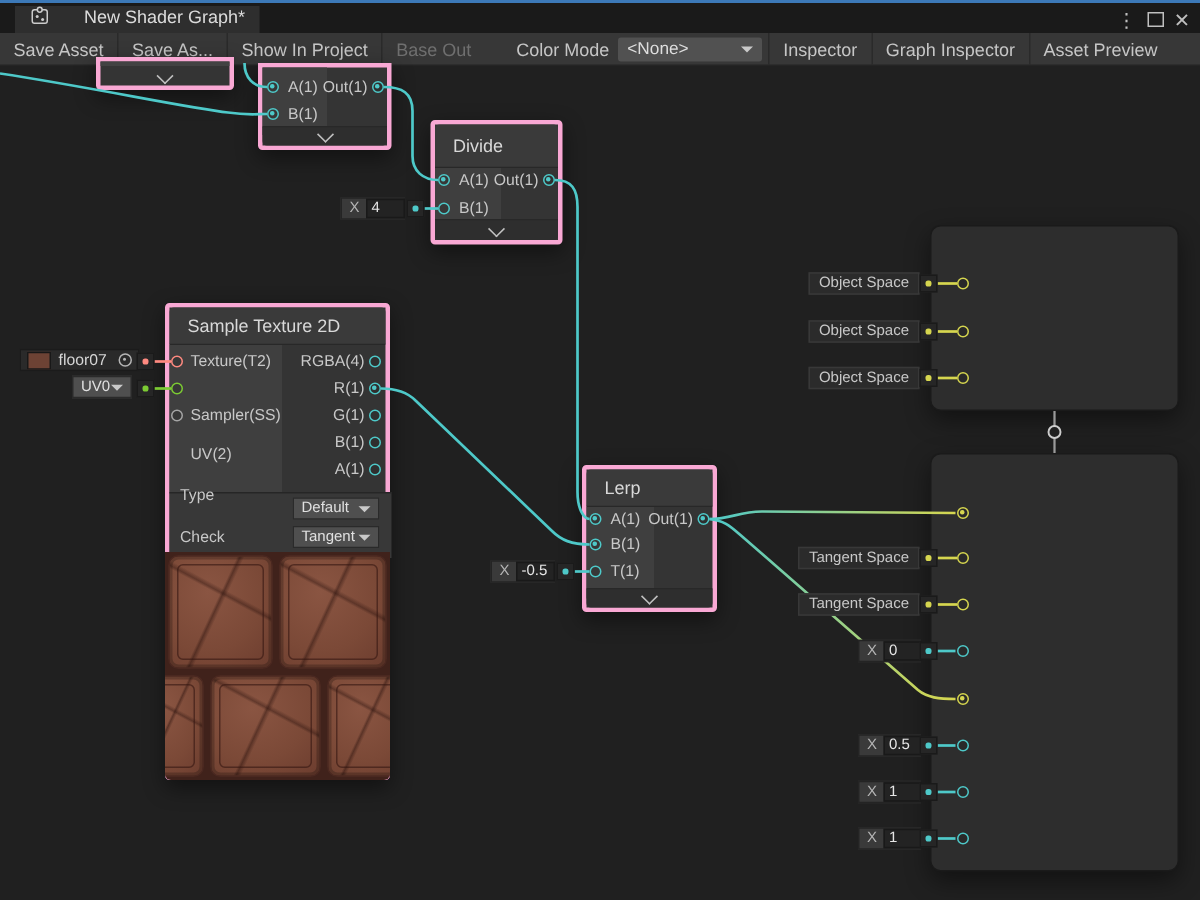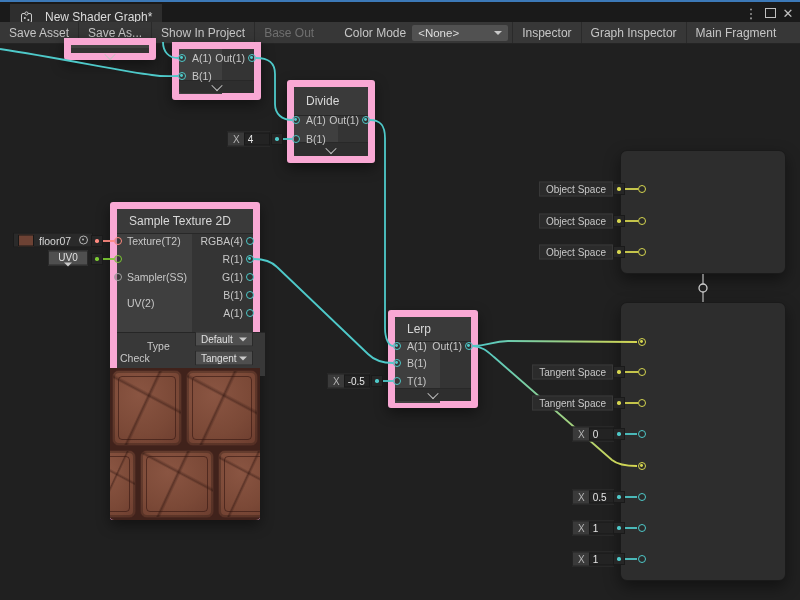--- a/index.html
+++ b/index.html
@@ -1,30 +1,30 @@
 <!DOCTYPE html>
 <html><head>
 <meta charset="utf-8">
 <style>
   html,body{margin:0;padding:0;background:#151515;}
   #app{position:relative;width:800px;height:600px;overflow:hidden;background:#202020;
        font-family:"Liberation Sans",sans-serif;-webkit-font-smoothing:antialiased;}
   
   .tabbar{position:absolute;top:0;left:0;right:0;height:22px;background:#1a1a1a;border-top:2px solid #3c79b8;box-sizing:border-box;}
-  .tab{position:absolute;left:10px;top:2px;height:20px;background:#2e2e2e;display:flex;align-items:flex-end;gap:12px;padding:0 10px;color:#dcdcdc;font-size:12px;}
+  .tab{position:absolute;left:10px;top:2px;height:20px;background:#2e2e2e;display:flex;align-items:flex-start;gap:23px;padding:0 10px;color:#dcdcdc;font-size:12px;}
   .wctrl{position:absolute;top:2px;height:18px;display:flex;align-items:center;justify-content:center;color:#c0c0c0;font-size:13px;width:18px;}
   .maxbox{width:9px;height:8px;border:1.5px solid #c0c0c0;display:inline-block;}
   .toolbar{position:absolute;left:0;top:22px;right:0;height:22px;background:#373737;border-bottom:1px solid #242424;display:flex;align-items:center;font-size:12px;color:#c6c6c6;white-space:nowrap;box-sizing:border-box;}
   .tbtn{padding:0 9px;height:100%;display:flex;align-items:center;cursor:default;}
   .tbtn.dis{color:#6f6f6f;}
   .tsep{width:1px;height:100%;background:#2a2a2a;flex:none;}
   .cmdrop{width:84px;height:16px;background:#515151;border-radius:2px;display:flex;align-items:center;justify-content:space-between;padding:0 6px;color:#dedede;margin:0 4px;font-size:11.5px;}
   .dda{width:0;height:0;border-left:4px solid transparent;border-right:4px solid transparent;border-top:4.5px solid #c9c9c9;}
   
-  .mnode{position:absolute;background:#343434;border:7px solid #f9a8d4;border-radius:3px;box-shadow:0 5px 14px rgba(0,0,0,.45);box-sizing:border-box;}
+  .mnode{position:absolute;background:#343434;border:3px solid #f9a8d4;border-radius:3px;box-shadow:0 5px 14px rgba(0,0,0,.45);box-sizing:border-box;}
   .mtitle{font-size:12px;color:#d8d8d8;padding-left:12px;background:#3a3a3a;border-bottom:1px solid #282828;border-radius:3px 3px 0 0;display:flex;align-items:center;}
   .incol{position:absolute;background:#3f3f3f;}
   .mfoot{position:absolute;left:0;right:0;bottom:0;background:#2e2e2e;border-top:1px solid #282828;border-radius:0 0 3px 3px;display:flex;align-items:center;justify-content:center;}
   .chev{width:7px;height:7px;border-right:1.7px solid #c2c2c2;border-bottom:1.7px solid #c2c2c2;transform:rotate(45deg) translate(-1px,-1px);}
   .bignode{position:absolute;background:#2d2d2d;border:1px solid #1a1a1a;border-radius:7px;box-shadow:0 6px 16px rgba(0,0,0,.45);box-sizing:border-box;}
   .bigtitle{position:absolute;font-size:14px;color:#e4e4e4;}
   .frow{position:absolute;width:148px;height:25px;background:#3a3a3a;border:1px solid #272727;box-sizing:border-box;}
   .frow>span{position:absolute;left:25px;top:50%;transform:translateY(-50%);font-size:10.5px;color:#cfcfcf;white-space:nowrap;}
   
   .plabel{position:absolute;font-size:10.5px;color:#c8c8c8;transform:translateY(-50%);white-space:nowrap;z-index:3;}
@@ -91,21 +91,21 @@
     <div class="tbtn" style="margin-left:12px;padding-right:2px;">Color Mode</div>
     <div class="cmdrop">
       <span>&lt;None&gt;</span>
       <span class="dda"></span>
     </div>
     <div class="tsep"></div>
     <div class="tbtn">Inspector</div>
     <div class="tsep"></div>
     <div class="tbtn">Graph Inspector</div>
     <div class="tsep"></div>
-    <div class="tbtn">Main Fragment</div>
+    <div class="tbtn">Asset Preview</div>
   </div>
 
   <div class="mnode shelf" style="left:64px;top:38px;width:92px;height:22px;border-radius:0 0 3px 3px;">
     <div style="height:3px;background:#424242;"></div>
     <div style="display:flex;align-items:center;justify-content:center;height:16px;">
         <span class="chev"></span>
       </div>
   </div>
 
   <div class="mnode shelf" style="left:172px;top:42px;width:89px;height:58px;border-radius:0 0 3px 3px;">
@@ -232,21 +232,21 @@
   <span class="plabel r" style="right:441px;top:120px;">Out(1)</span>
 
   <span class="plabel" style="left:127px;top:241px;">Texture(T2)</span>
   <span class="plabel" style="left:127px;top:259px;margin-top:44px;">UV(2)</span>
   <span class="plabel" style="left:127px;top:277px;">Sampler(SS)</span>
   <span class="plabel r" style="right:557px;top:241px;">RGBA(4)</span>
   <span class="plabel r" style="right:557px;top:259px;">R(1)</span>
   <span class="plabel r" style="right:557px;top:277px;">G(1)</span>
   <span class="plabel r" style="right:557px;top:295px;">B(1)</span>
   <span class="plabel r" style="right:557px;top:313px;">A(1)</span>
-  <span class="plabel" style="left:120px;top:346px;margin-left:27px;">Type</span>
+  <span class="plabel" style="left:120px;top:330px;">Type</span>
   <span class="plabel" style="left:120px;top:358px;">Check</span>
 
   <span class="plabel" style="left:407px;top:346px;">A(1)</span>
   <span class="plabel" style="left:407px;top:363px;">B(1)</span>
   <span class="plabel" style="left:407px;top:381px;">T(1)</span>
   <span class="plabel r" style="right:338px;top:346px;">Out(1)</span>
 
   <span class="port f cy" style="left:182px;top:58px;"></span>
   <span class="port f cy" style="left:182px;top:76px;"></span>
   <span class="port f cy" style="left:252px;top:58px;"></span>
@@ -282,21 +282,21 @@
   <span class="port cy" style="left:642px;top:528px;"></span>
   <span class="port cy" style="left:642px;top:559px;"></span>
 
   <div class="texfield" style="left:13px;top:240px;width:80px;">
     <span class="swatch"></span>
     <span style="flex:1;">floor07</span>
     <span class="target"></span>
   </div>
   <span class="dotsq rd" style="left:97px;top:241px;"></span>
 
-  <div class="ddrop" style="left:48px;top:258px;width:40px;flex-direction:column;">
+  <div class="ddrop" style="left:48px;top:258px;width:40px;">
     <span>UV0</span>
     <span class="dda"></span>
   </div>
   <span class="dotsq gn" style="left:97px;top:259px;"></span>
 
   <div class="ddrop" style="left:195px;top:339px;width:58px;">
     <span>Default</span>
     <span class="dda"></span>
   </div>
   <div class="ddrop" style="left:195px;top:358px;width:58px;">

